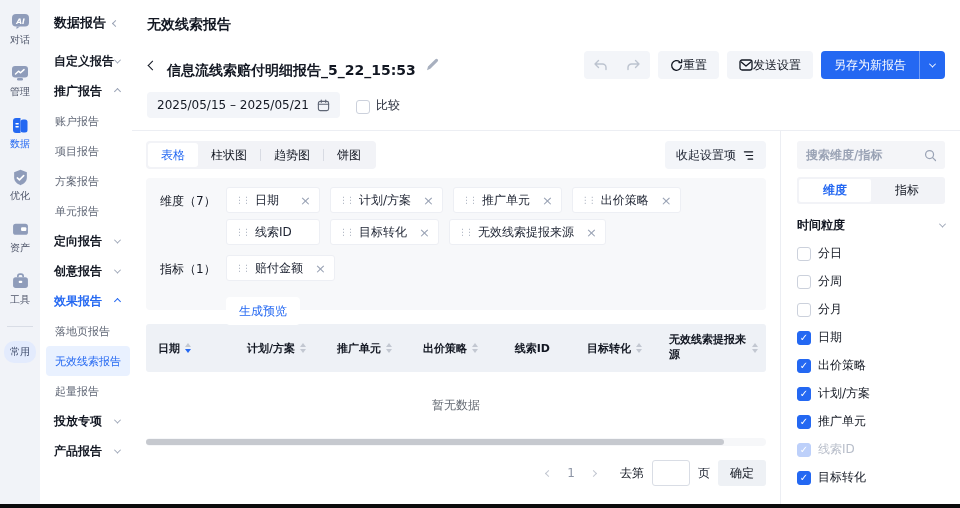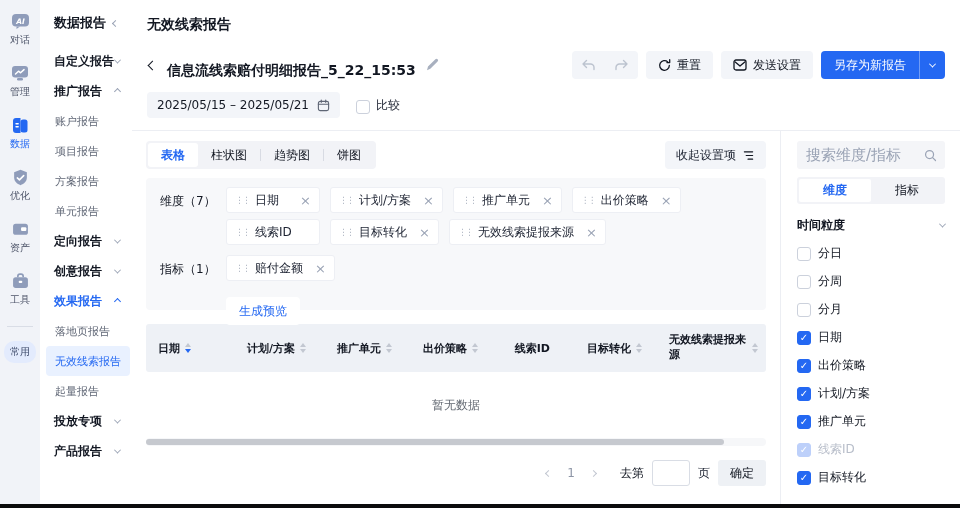--- a/index.html
+++ b/index.html
@@ -33,21 +33,21 @@
   
   .main { position:absolute; left:132px; top:0; right:0; bottom:4px; background:#fff; }
   .page-title { font-size:14px; font-weight:bold; padding:16px 15px 0; color:#121722; }
   .report-row { display:flex; align-items:center; justify-content:space-between; padding:16px 15px 0; }
   .report-left { display:flex; align-items:center; gap:9px; }
   .back-btn { display:flex; align-items:center; cursor:pointer; padding:2px; }
   .report-title { font-size:14px; font-weight:bold; color:#121722;margin-top:12px; }
   .report-right { display:flex; align-items:center; gap:8px; }
   .undo-group { background:#f3f5f9; border-radius:4px; height:28px; display:flex; align-items:center; }
   .undo-group span { padding:0 9px; display:flex; cursor:pointer; }
-  .btn { height:28px; border-radius:4px; background:#f3f5f9; display:flex; align-items:center; gap:6px; padding:0 12px; cursor:pointer; color:#121722; }
+  .btn { height:28px; border-radius:4px; background:#f3f5f9; display:flex; align-items:center; gap:0; padding:0 12px; cursor:pointer; color:#121722; }
   .btn-primary-split { height:28px; border-radius:4px; background:#2468f2; color:#fff; display:flex; align-items:center; overflow:hidden; cursor:pointer; }
   .btn-primary-split .main-part { padding:16px 13px; height:100%; display:flex; align-items:center; }
   .btn-primary-split .split { width:1px; height:100%; background:rgba(255,255,255,.35); }
   .btn-primary-split .dd { padding:0 10px; height:100%; display:flex; align-items:center; }
   .btn-primary-split .chev { border-color:#fff; }
 
   .date-row { display:flex; align-items:center; gap:16px; padding:12px 15px 12px; }
   .date-pill { background:#f3f5f9; border-radius:4px; height:26px; display:flex; align-items:center; gap:8px; padding:0 10px; cursor:pointer; color:#121722; }
   .cb-row { display:flex; align-items:flex-end; gap:6px; cursor:pointer; }
   .cb { width:14px; height:14px; border:1px solid #ccd1dc; border-radius:3px; background:#fff; display:flex; align-items:center; justify-content:center; }
@@ -55,21 +55,21 @@
   .cb.checked::after { content:"✓"; color:#fff; font-size:10px; line-height:1; }
   .cb.disabled { background:#bdd0fa; border-color:#bdd0fa; }
   .cb.disabled::after { content:"✓"; color:#fff; font-size:10px; }
 
   .content-row { display:flex; border-top:1px solid #eceef3; height:389px; }
   .content-left { width:648px; padding:10px 14px 0; }
 
   .tabs-row { display:flex; align-items:center; justify-content:space-between; }
   .seg { background:#f2f3f7; border-radius:4px; height:28px; display:flex; align-items:center; padding:2px; }
   .seg-tab { height:24px; display:flex; align-items:center; padding:0 13px; color:#121722; cursor:pointer; position:relative; }
-  .seg-tab.active { background:#fff; color:#2468f2; border-radius:3px; font-weight:bold; }
+  .seg-tab.active { background:#fff; color:#2468f2; border-radius:3px; font-weight:normal; }
   .seg-sep { width:1px; height:12px; background:#d8dbe3; }
   .collapse-btn { height:28px; background:#f3f5f9; border-radius:4px; display:flex; align-items:center; gap:6px; padding:0 11px; cursor:pointer; }
 
   .settings { background:#f7f8fa; border-radius:4px; margin-top:9px; padding:9px 14px 12px; height:132px; }
   .set-row { display:flex; margin-bottom:6px; }
   .set-label { width:66px; padding-top:6px; color:#121722; flex:none; }
   .chips { display:flex; flex-wrap:wrap; gap:6px 10px; flex:1; }
   .chip { background:#fff; border:1px solid #edeff4; border-radius:3px; height:26px; display:flex; align-items:center; gap:6px; padding:0 8px; min-width:94px; }
   .chip .drag { color:#b3b9c6; font-size:9px; letter-spacing:-2px; cursor:grab; }
   .chip .x { margin-left:auto; color:#9aa3b5; font-size:13px; cursor:pointer; padding-left:6px; }
@@ -95,21 +95,21 @@
   .pg-arrow { padding:4px 6px; display:flex; cursor:pointer; }
   .pg-arrow .chev { border-color:#c2c7d1; }
   .pg-num { color:#8d95a6; padding:0 2px; }
   .pg-goto { color:#121722; margin-left:10px; }
   .pg-input { width:38px; height:26px; border:1px solid #d9dde5; border-radius:3px; background:#fff; outline:none; text-align:center; font-size:12px; }
   .pg-confirm { height:26px; background:#eef1f5; border-radius:3px; display:flex; align-items:center; padding:0 12px; cursor:pointer; color:#121722; }
 
   
   .right-panel { width:180px; border-left:1px solid #eceef3; padding:10px 15px 0 16px; }
   .rp-search { height:28px; background:#f4f5f8; border-radius:3px; display:flex; align-items:center; padding:0 9px; gap:6px; }
-  .rp-search input { border:none; background:transparent; outline:none; width:112px; font-size:15px; color:#121722; font-family:inherit; }
+  .rp-search input { border:none; background:transparent; outline:none; width:112px; font-size:12px; color:#121722; font-family:inherit;font-weight:bold; }
   .rp-search input::placeholder { color:#9aa3b5; }
   .rp-seg { margin-top:8px; background:#f2f3f7; border-radius:3px; height:27px; display:flex; padding:2px; }
   .rp-seg .half { flex:1; display:flex; align-items:center; justify-content:center; color:#121722; cursor:pointer; }
   .rp-seg .half.active { background:#fff; border-radius:2px; color:#2468f2; font-weight:bold; }
   .rp-sec { margin-top:13px; display:flex; align-items:center; justify-content:space-between; font-weight:bold; color:#121722; font-size:12px; cursor:pointer; }
   .rp-item { margin-top:11px; display:flex; align-items:center; gap:7px; color:#121722; cursor:pointer; }
   .rp-item.dis { color:#b7bdc9; }
 
   .bottom-bar { position:absolute; left:0; right:0; bottom:0; height:4px; background:#0b0b0c; }
   svg { display:block; }

